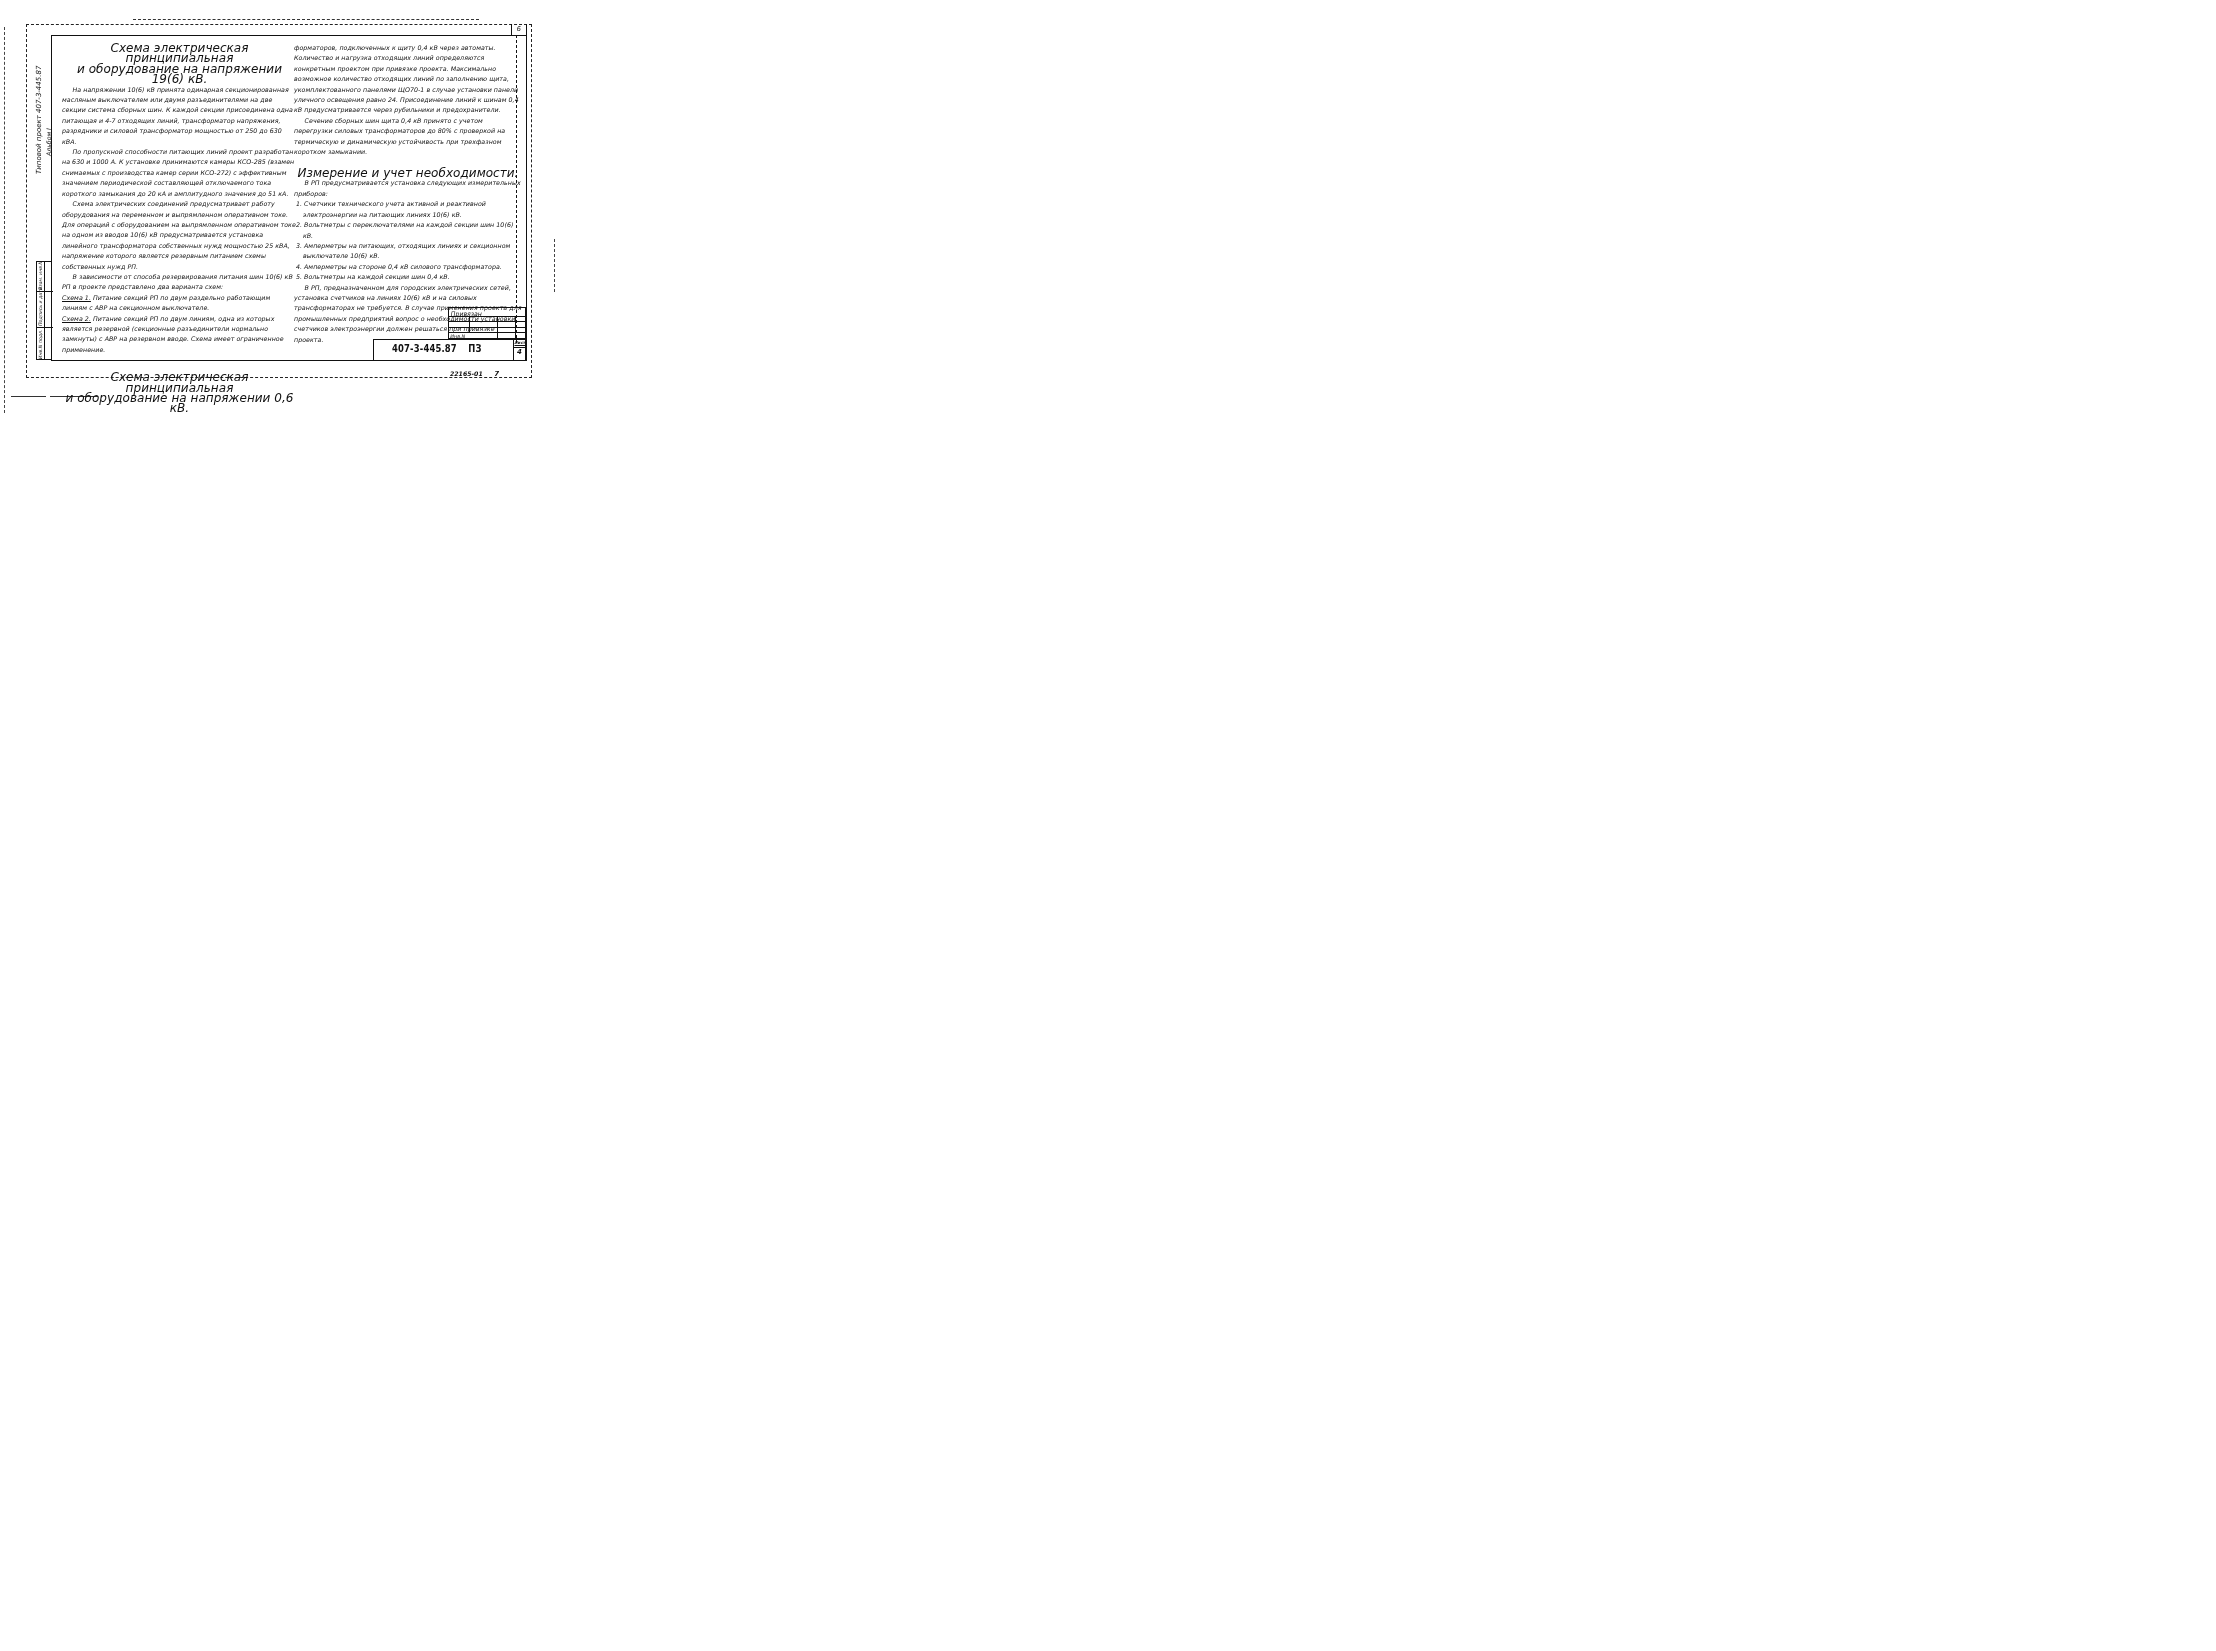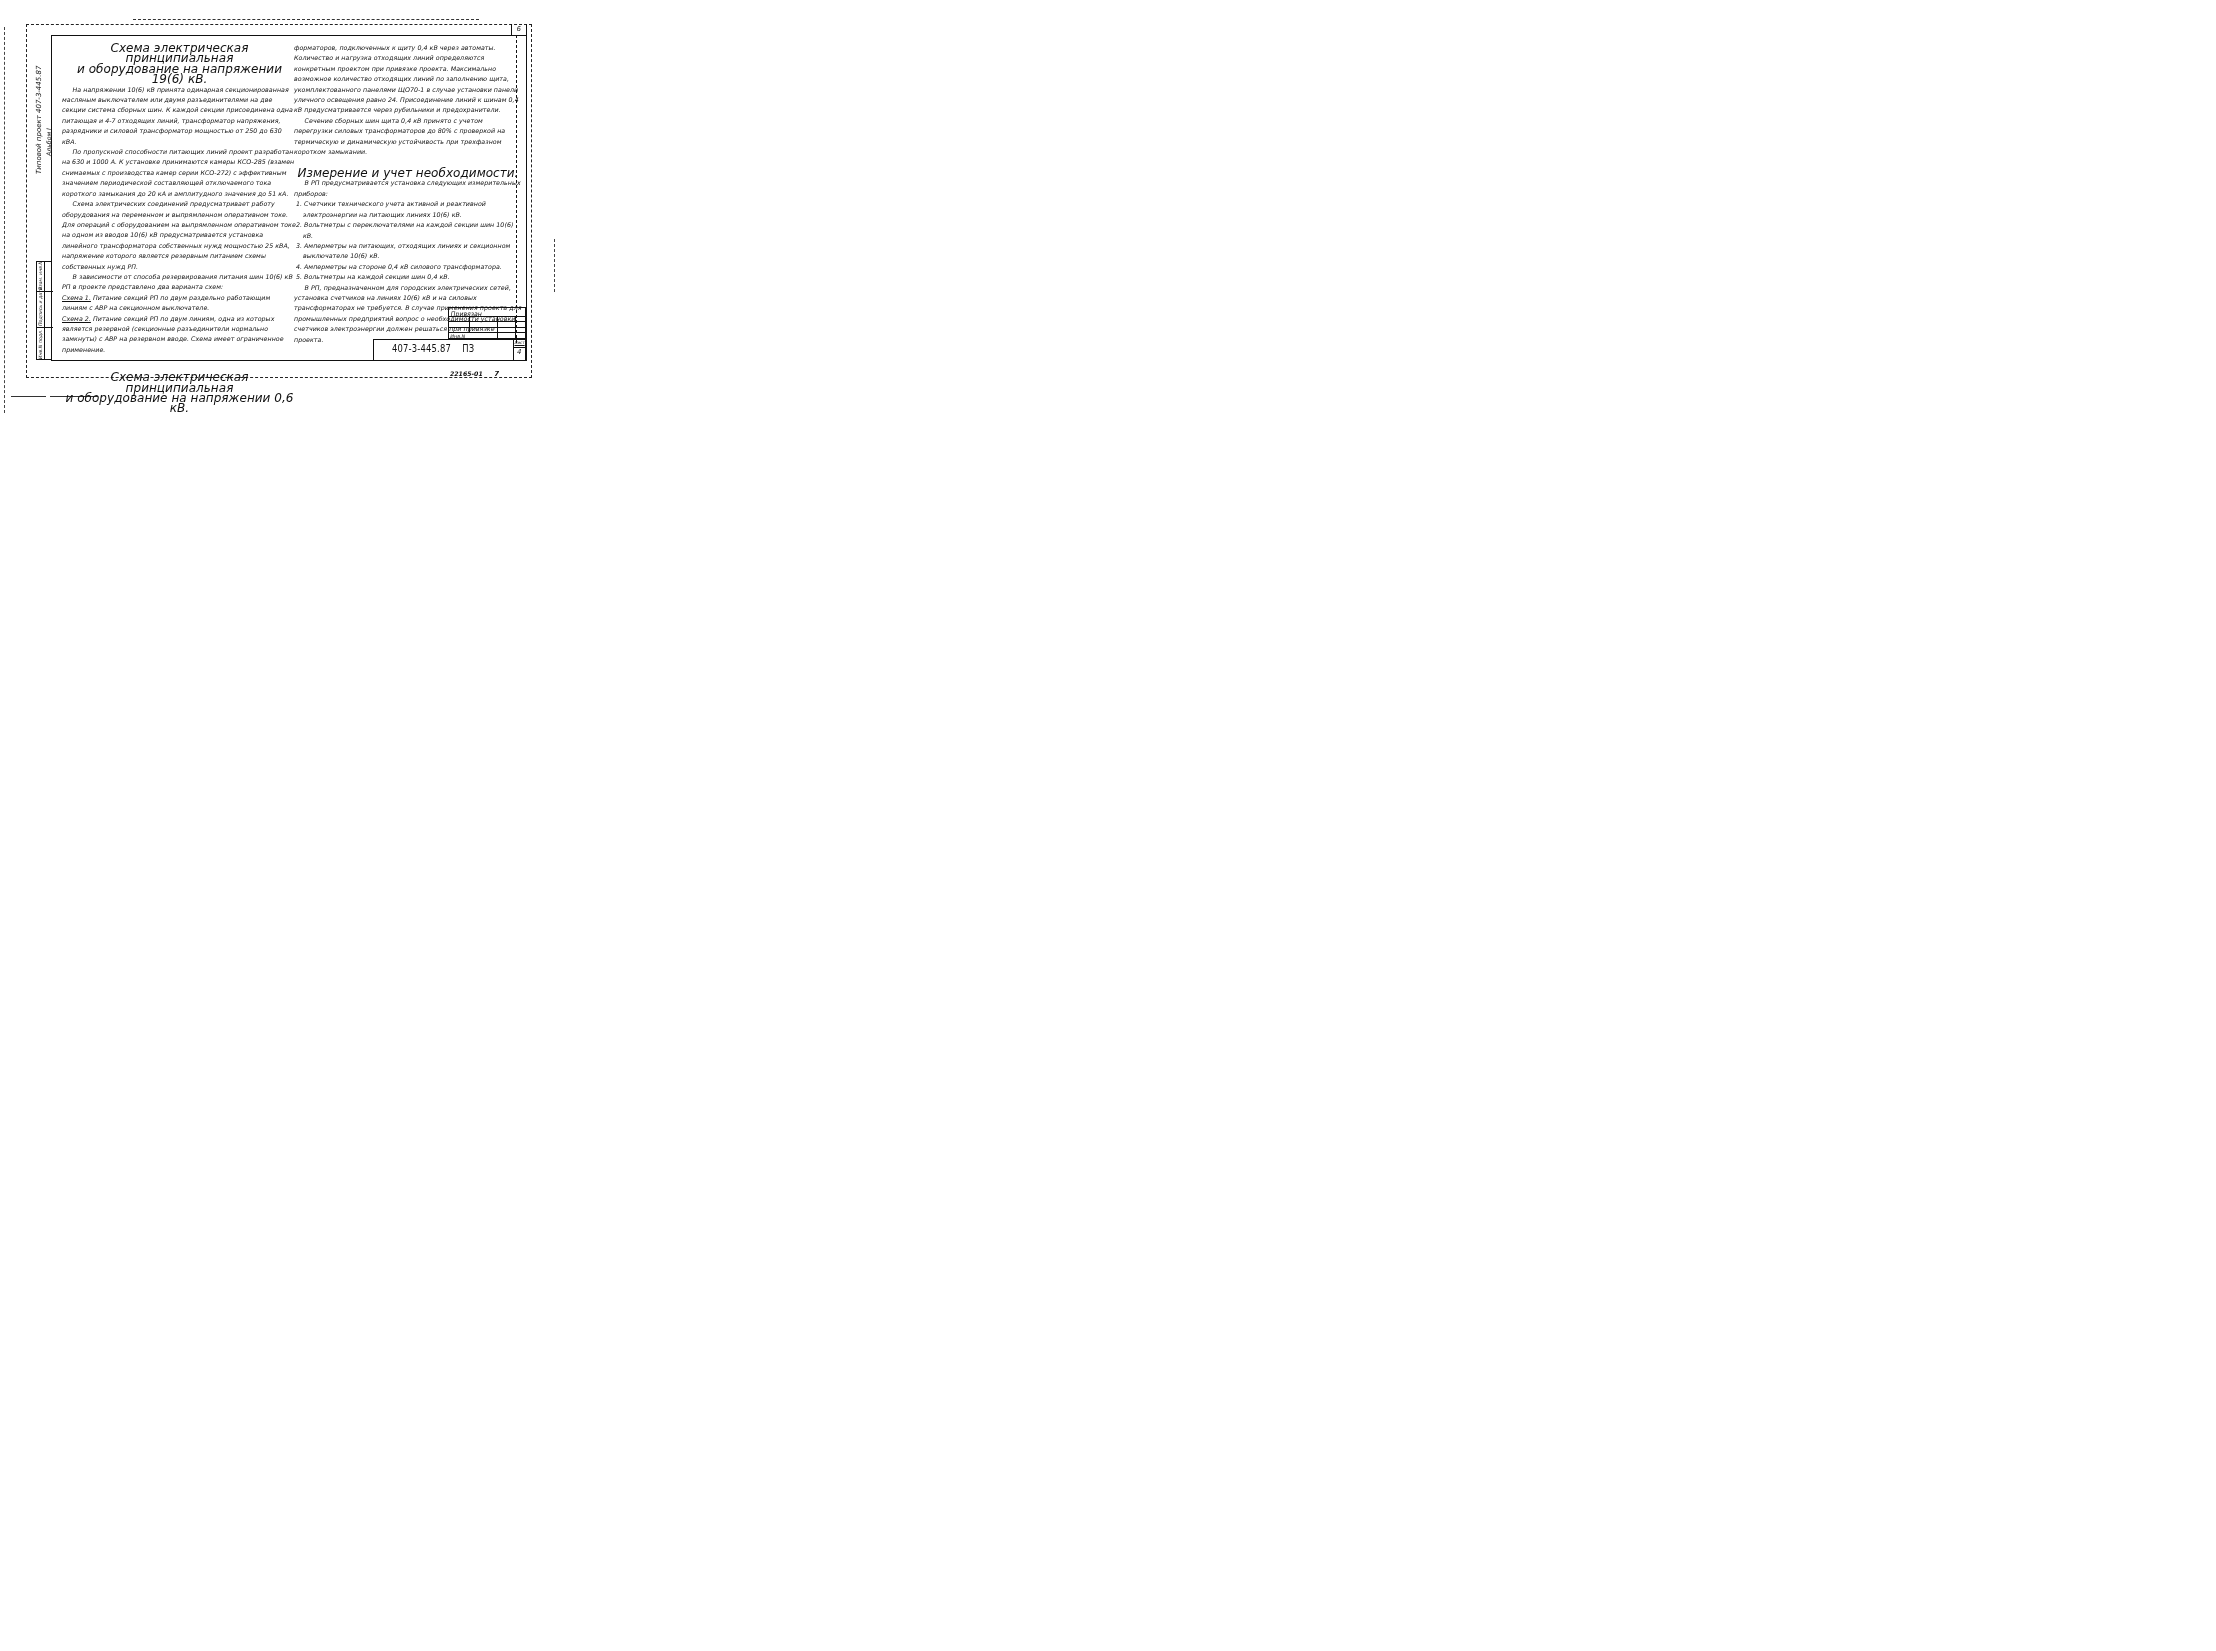--- a/index.html
+++ b/index.html
@@ -52,21 +52,21 @@
 
   
   .tb { left:373px; top:307px; width:153px; height:54px; }
   .tb-top { position:absolute; left:75px; top:0; width:78px; height:32px;
             border:0.9px solid #111; box-sizing:border-box; }
   .tb-bind { position:absolute; left:1.8px; top:1.8px; font-size:6.2px; font-style:italic; }
   .tb-hline { position:absolute; left:0; height:0; border-top:0.9px solid #111; }
   .tb-vline { position:absolute; width:0; border-left:0.9px solid #111; }
   .tb-inv { position:absolute; left:1.3px; top:25px; font-size:4.9px; font-style:italic; }
   .tb-main { position:absolute; left:0; top:31.5px; width:153px; height:22.6px;
-             border:0.9px solid #111; box-sizing:border-box; }
+             border:0.9px solid #111; box-sizing:border-box;font-weight:bold; }
   .tb-code { position:absolute; left:17.7px; top:2.7px; font-size:11px; font-family:"DejaVu Sans", sans-serif;
              font-stretch:condensed; letter-spacing:0.2px; transform:scaleX(0.85); transform-origin:left center; }
   .tb-code .doc { margin-left:13.3px; }
   .tb-sheet { position:absolute; right:0; top:0; width:12.4px; height:100%; border-left:0.9px solid #111; box-sizing:border-box; }
   .tb-sheet-label { position:absolute; left:0.9px; top:0.4px; font-size:4px; font-style:italic; text-decoration:underline; }
   .tb-sheet-div { position:absolute; left:0; top:7px; width:100%; border-top:0.9px solid #111; }
   .tb-sheet-num { position:absolute; left:3.5px; top:8px; font-size:7px; font-style:italic; }
 
   .archive { left:450px; top:370px; font-size:6.2px; font-style:italic; font-weight:bold; }
   .archive .sfx { margin-left:11.5px; font-size:7px; }

